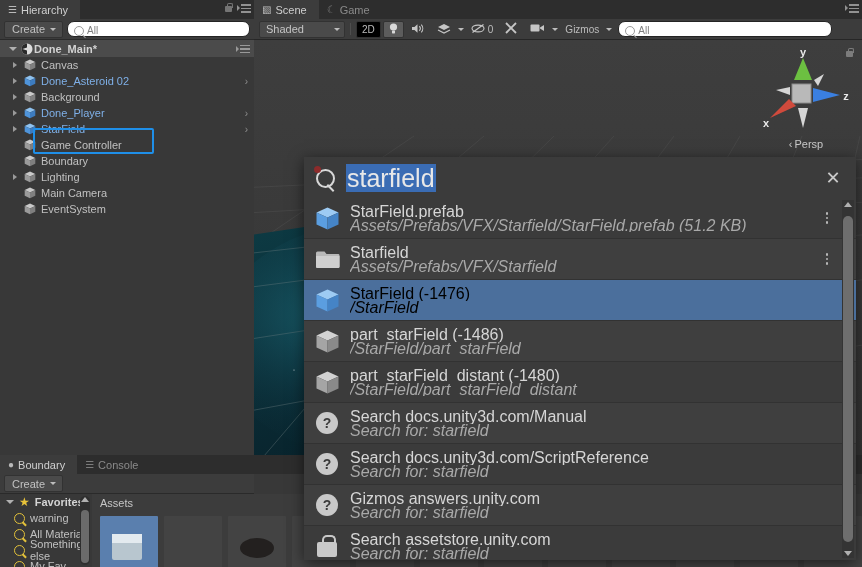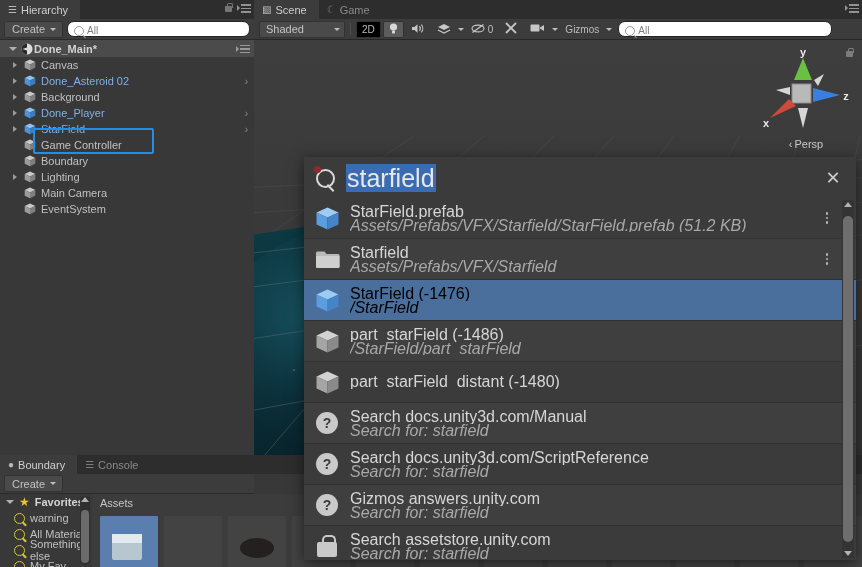--- a/index.html
+++ b/index.html
@@ -654,20 +654,21 @@
           <div class="res">
             <div class="ico">
               <svg width="25" height="25" viewBox="0 0 25 25">
                 <polygon points="12.5,1.5 23.5,6.5 12.5,11.5 1.5,6.5" fill="#d2d2d2"></polygon>
                 <polygon points="1.5,6.5 12.5,11.5 12.5,23.5 1.5,18.5" fill="#a5a5a5"></polygon>
                 <polygon points="23.5,6.5 12.5,11.5 12.5,23.5 23.5,18.5" fill="#8a8a8a"></polygon>
               </svg>
             </div>
             <div class="txt">
               <div class="t1">part_starField_distant (-1480)</div>
+              <div class="t2">/StarField/part_starField_distant</div>
             </div>
           </div>
           <div class="res alt">
             <div class="ico">
               <div class="qmark">?</div>
             </div>
             <div class="txt">
               <div class="t1">Search docs.unity3d.com/Manual</div>
               <div class="t2">Search for: starfield</div>
             </div>

